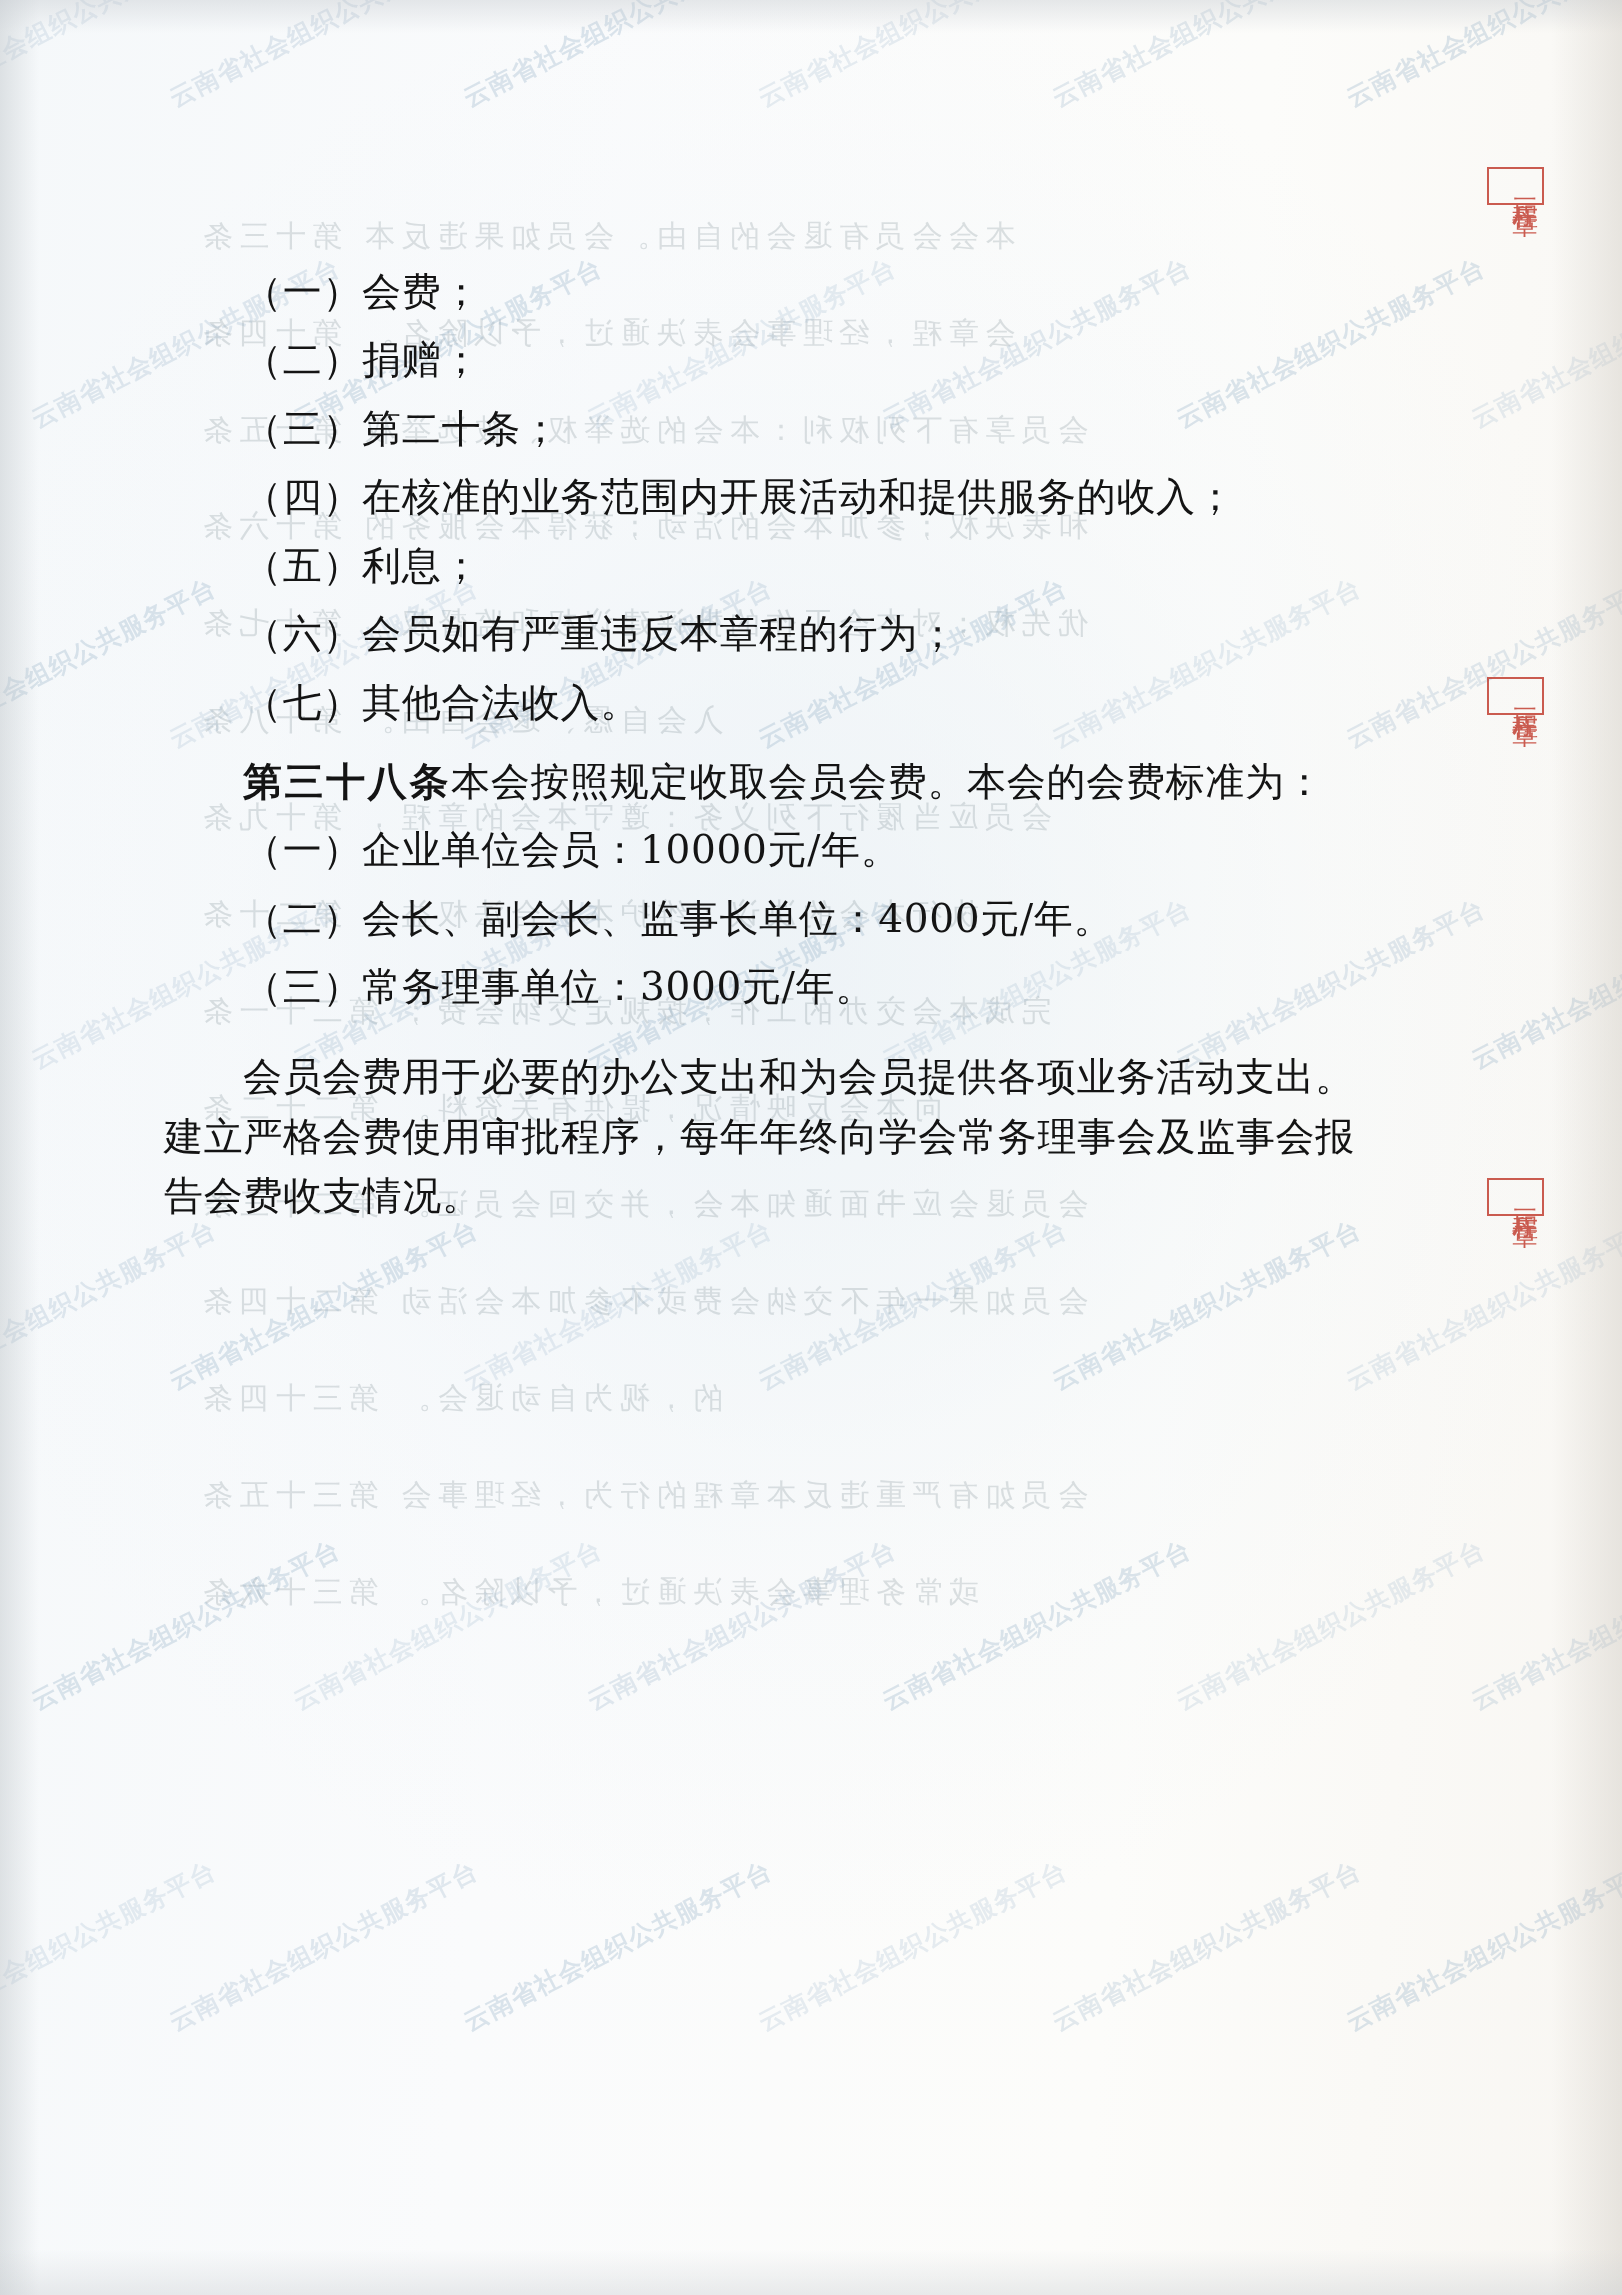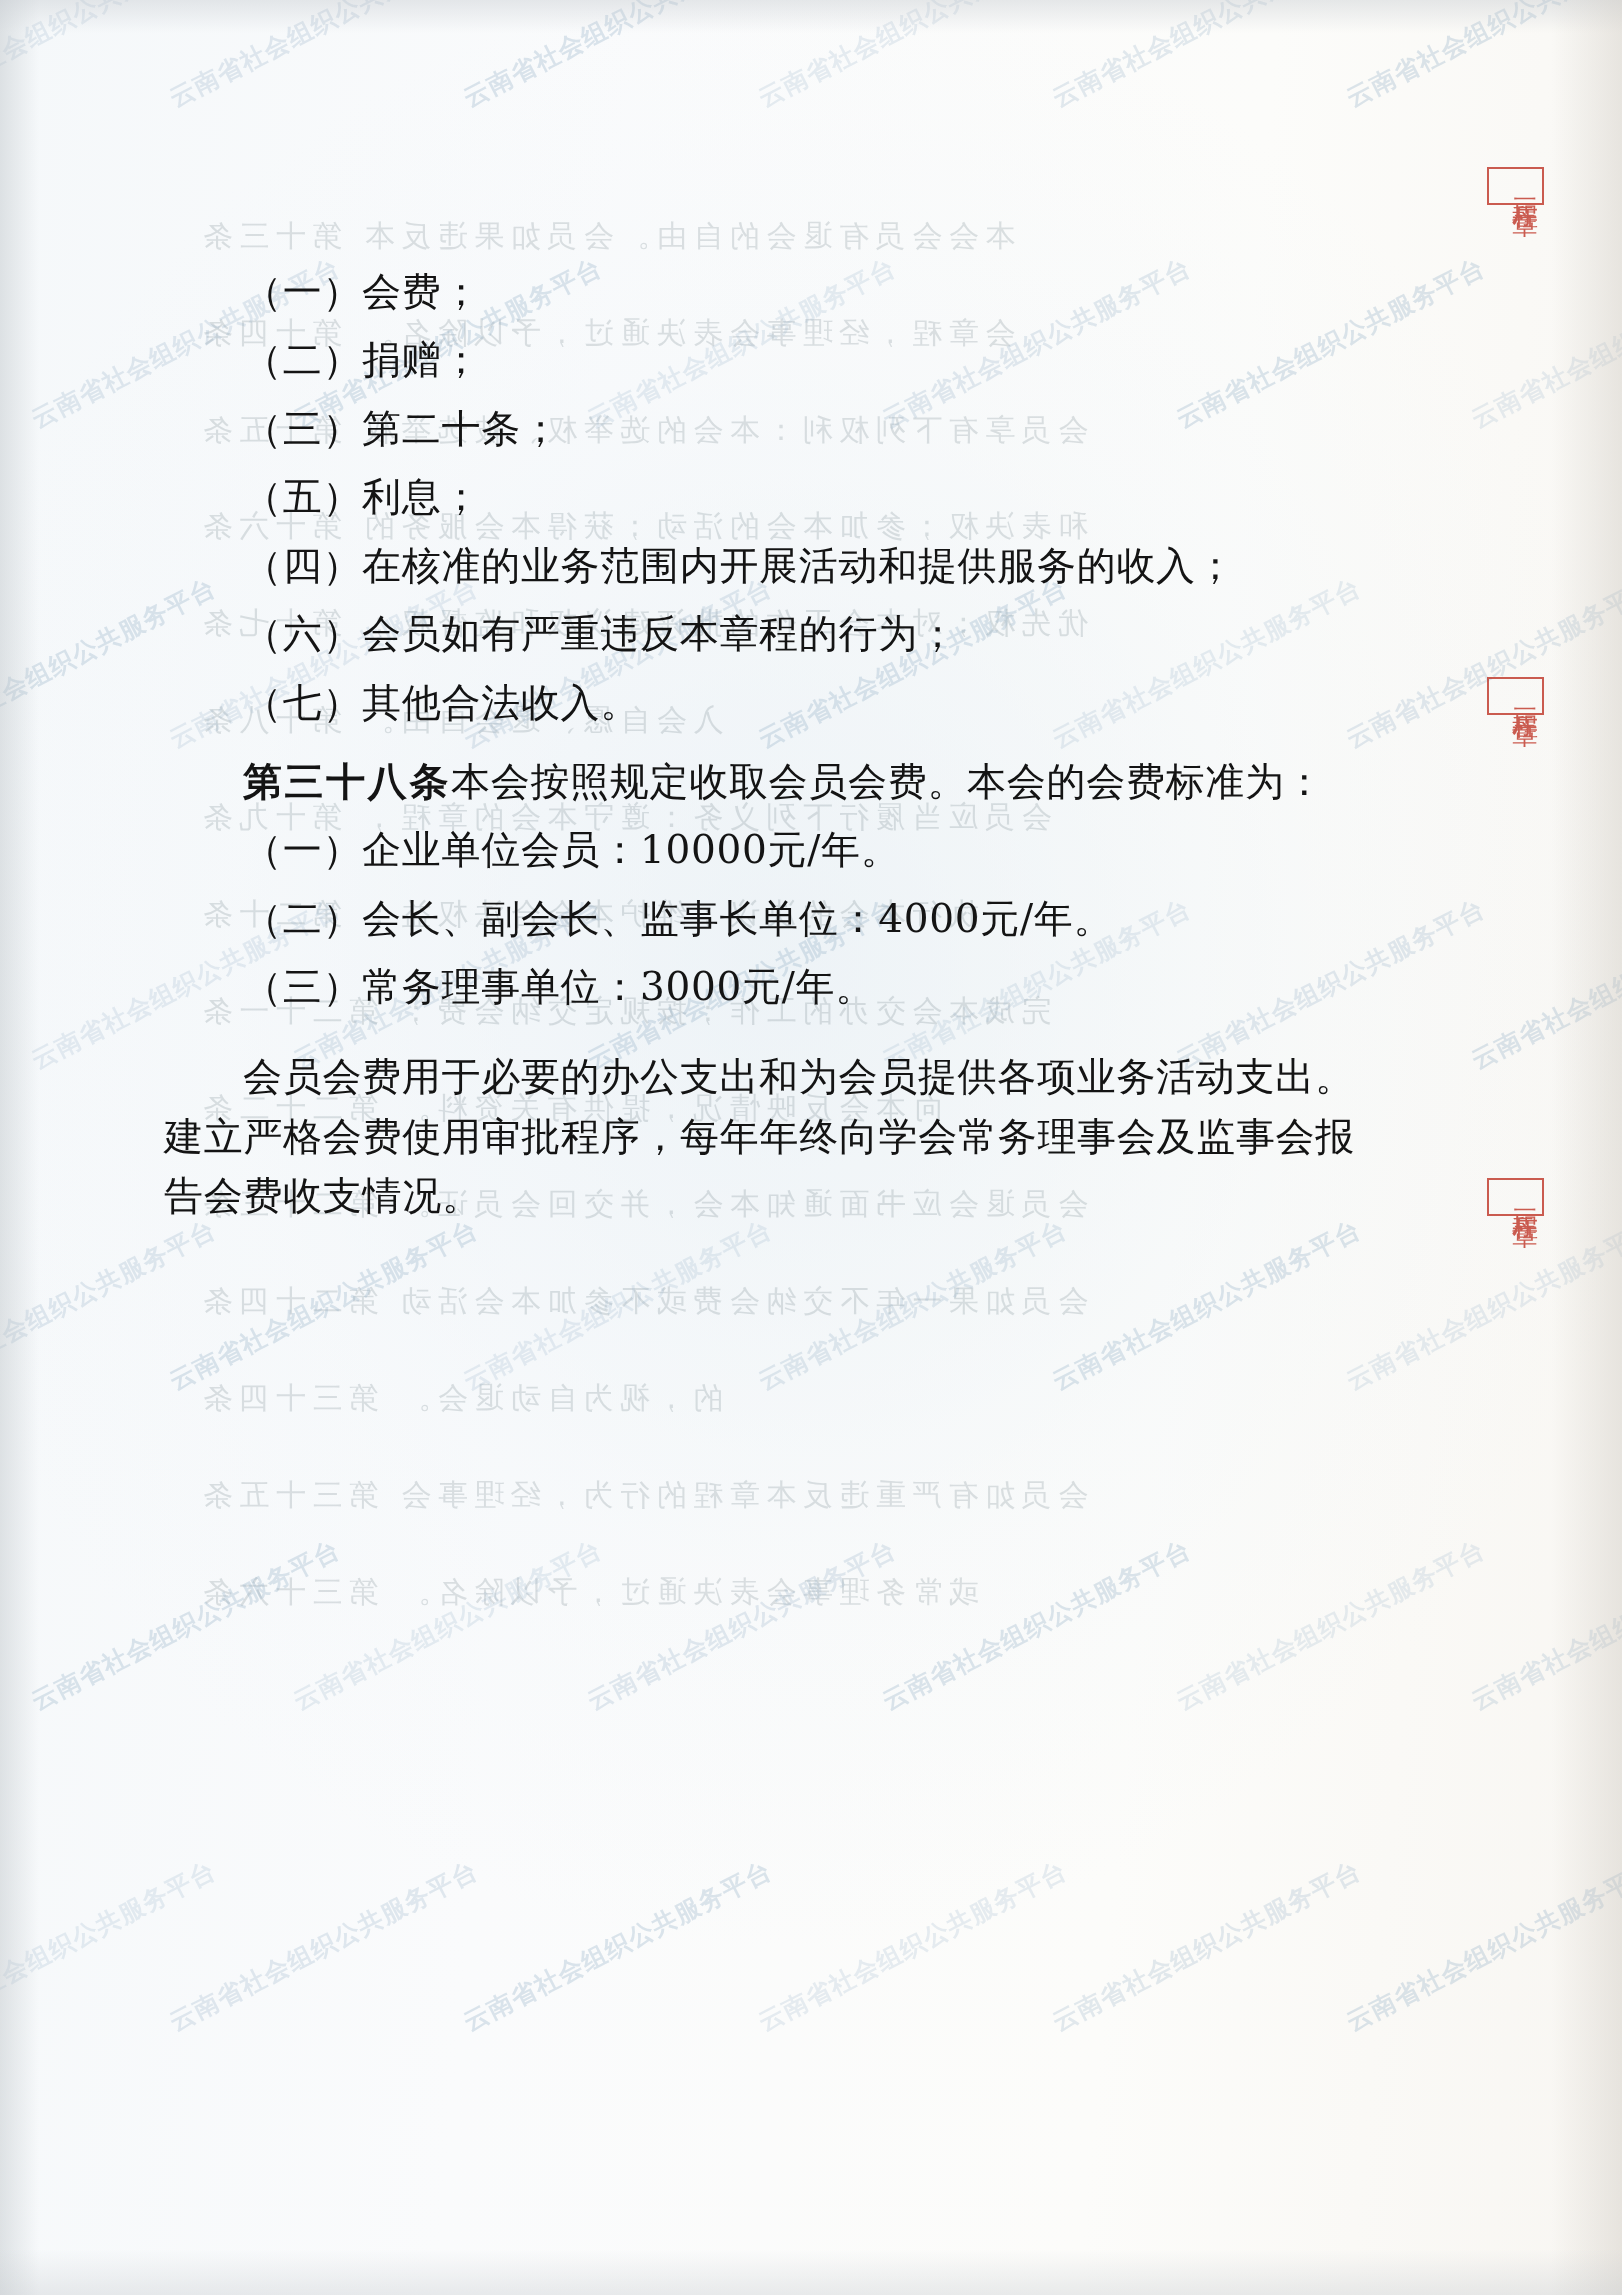--- a/index.html
+++ b/index.html
@@ -202,22 +202,22 @@
 
   <div class="stamp" style="top:167px;">三厅程章</div>
   <div class="stamp" style="top:677px;">三厅程章</div>
   <div class="stamp" style="top:1178px;">三厅程章</div>
 
   <div class="content">
 
     <p class="para indent">（一）会费；</p>
     <p class="para indent">（二）捐赠；</p>
     <p class="para indent">（三）第二十条；</p>
+    <p class="para indent">（四）在核准的业务范围内开展活动和提供服务的收入；</p>
     <p class="para indent">（五）利息；</p>
-    <p class="para indent">（四）在核准的业务范围内开展活动和提供服务的收入；</p>
     <p class="para indent">（六）会员如有严重违反本章程的行为；</p>
     <p class="para indent">（七）其他合法收入。</p>
 
     <div class="spacer-sm"></div>
 
     <p class="para indent"><span class="bold">第三十八条</span><span>本会按照规定收取会员会费。本会的会费标准为：</span></p>
 
     <p class="para indent">（一）企业单位会员：10000元/年。</p>
     <p class="para indent">（二）会长、副会长、监事长单位：4000元/年。</p>
     <p class="para indent">（三）常务理事单位：3000元/年。</p>

